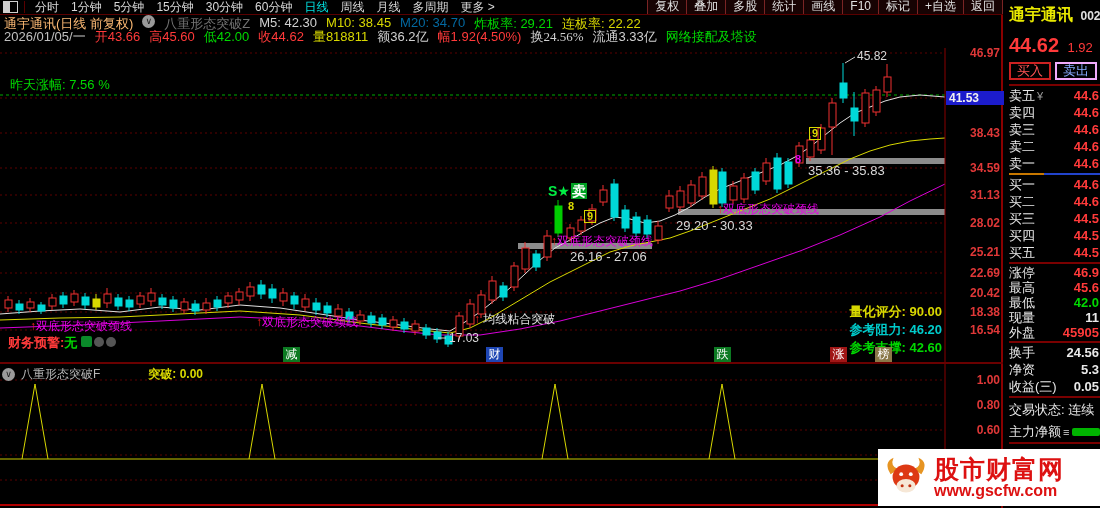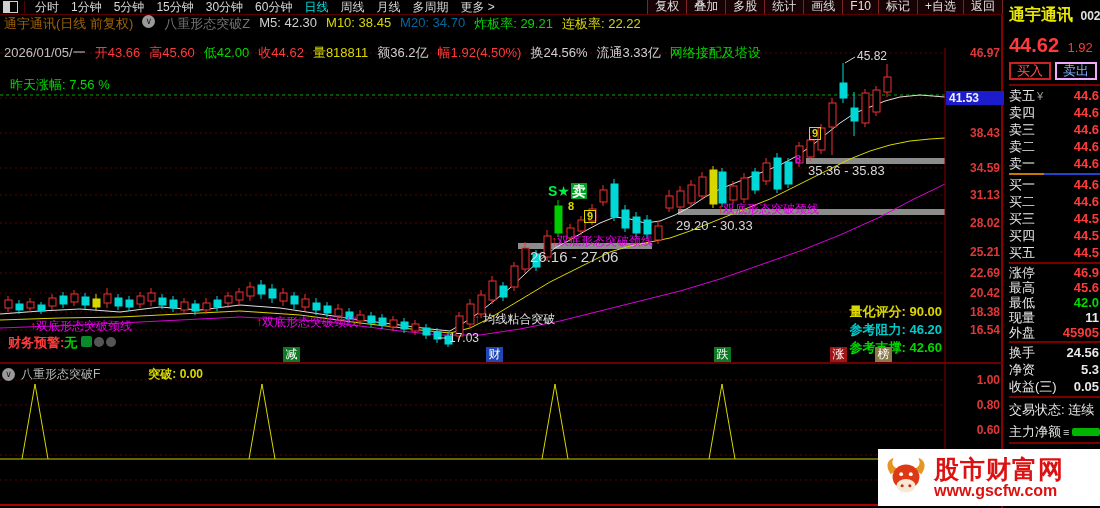--- a/index.html
+++ b/index.html
@@ -311,47 +311,47 @@
         <span class="abtn">统计</span>
         <span class="abtn">画线</span>
         <span class="abtn">F10</span>
         <span class="abtn">标记</span>
         <span class="abtn">+自选</span>
         <span class="abtn">返回</span>
       </div>
   </div>
 
   <div class="inforow" style="top:15px;" id="info1">
-      <span style="color: #a16207;">通宇通讯(日线 前复权)</span>
+      <span style="color: #fdba74;">通宇通讯(日线 前复权)</span>
       <span class="circle-icon">∨</span>
       <span style="color: #737373;">八重形态突破Z</span>
       <span style="color: rgb(208, 208, 208);">M5: 42.30</span>
       <span style="color: rgb(216, 216, 0);">M10: 38.45</span>
       <span style="color: #0369a1;">M20: 34.70</span>
       <span style="color: rgb(0, 216, 0);">炸板率: 29.21</span>
       <span style="color: rgb(216, 216, 0);">连板率: 22.22</span>
     </div>
-  <div class="inforow" style="top:44px;align-items:center;" id="info2">
+  <div class="inforow" style="top:28px;align-items:center;" id="info2">
       <span style="color: rgb(192, 192, 192);">2026/01/05/一</span>
       <span style="color: rgb(255, 58, 58);">开43.66</span>
       <span style="color: rgb(255, 58, 58);">高45.60</span>
       <span style="color: rgb(0, 216, 0);">低42.00</span>
       <span style="color: rgb(255, 58, 58);">收44.62</span>
       <span style="color: rgb(216, 216, 0);">量818811</span>
       <span style="color: rgb(208, 208, 208);">额36.2亿</span>
       <span style="color: rgb(255, 58, 58);">幅1.92(4.50%)</span>
-      <span style="color: rgb(208, 208, 208);">换24.56%</span>
+      <span style="color: rgb(208, 208, 208); font-family: Liberation Serif, serif;">换24.56%</span>
       <span style="color: rgb(208, 208, 208);">流通3.33亿</span>
       <span style="color: rgb(0, 216, 0);">网络接配及塔设</span>
     </div>
 
   <div class="ann green" style="left:10px;top:78px;font-size:13px;">昨天涨幅: 7.56 %</div>
   <div class="ann white" style="left:857px;top:50px;">45.82</div>
   <div class="ann white" style="left:449px;top:332px;">17.03</div>
-  <div class="ann white" style="left:530px;top:250px;font-size:15px;">26.16 - 27.06</div>
+  <div class="ann white" style="left:530px;top:250px;font-size:13px;padding-left:40px;">26.16 - 27.06</div>
   <div class="ann white" style="left:676px;top:219px;font-size:13px;">29.20 - 30.33</div>
   <div class="ann white" style="left:808px;top:164px;font-size:13px;">35.36 - 35.83</div>
   <div class="ann" style="left:474px;top:313px;">
     <span class="arrow-red">↑</span>
     <span style="color:#e8e8e8;">均线粘合突破</span>
   </div>
   <div class="sellsig" style="left:548px;top:183px;">
     <span class="pfx">S★</span><span class="box">卖</span>
   </div>
   <div class="fin">

